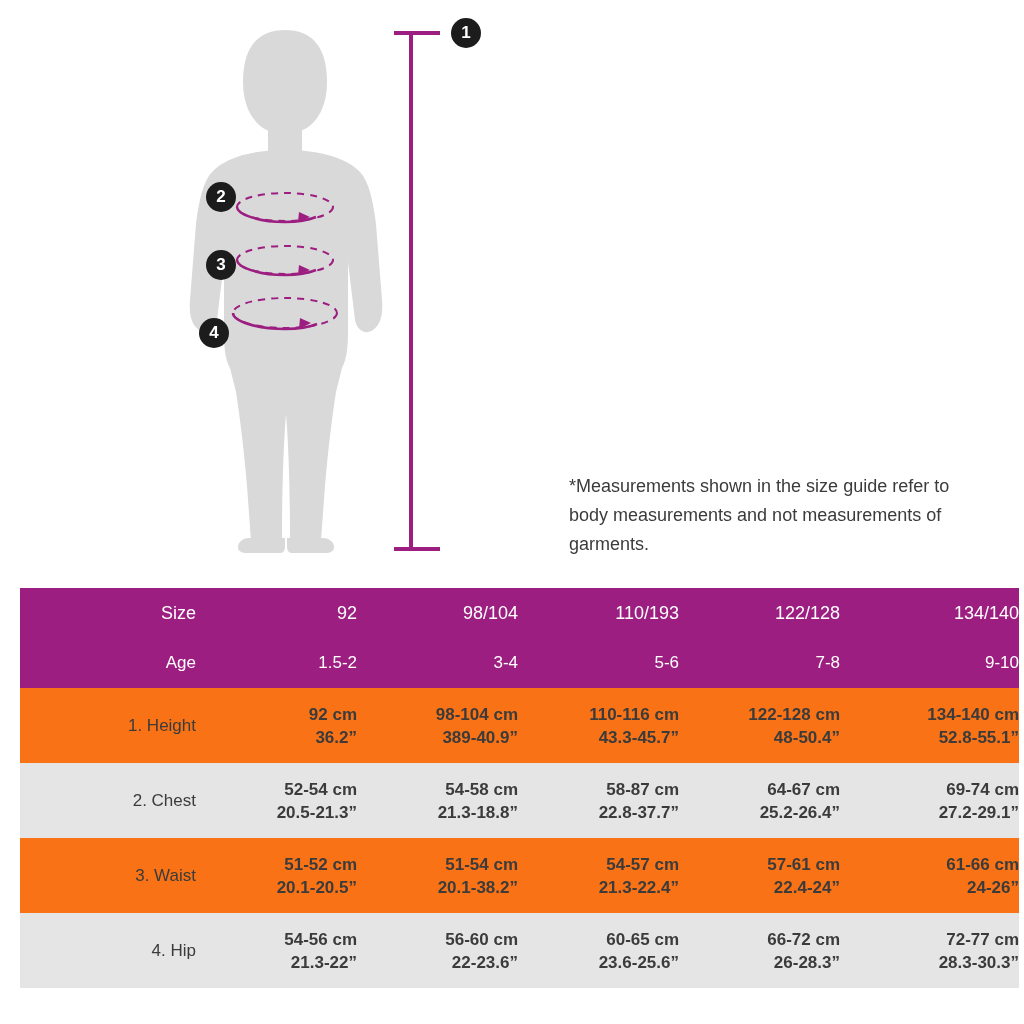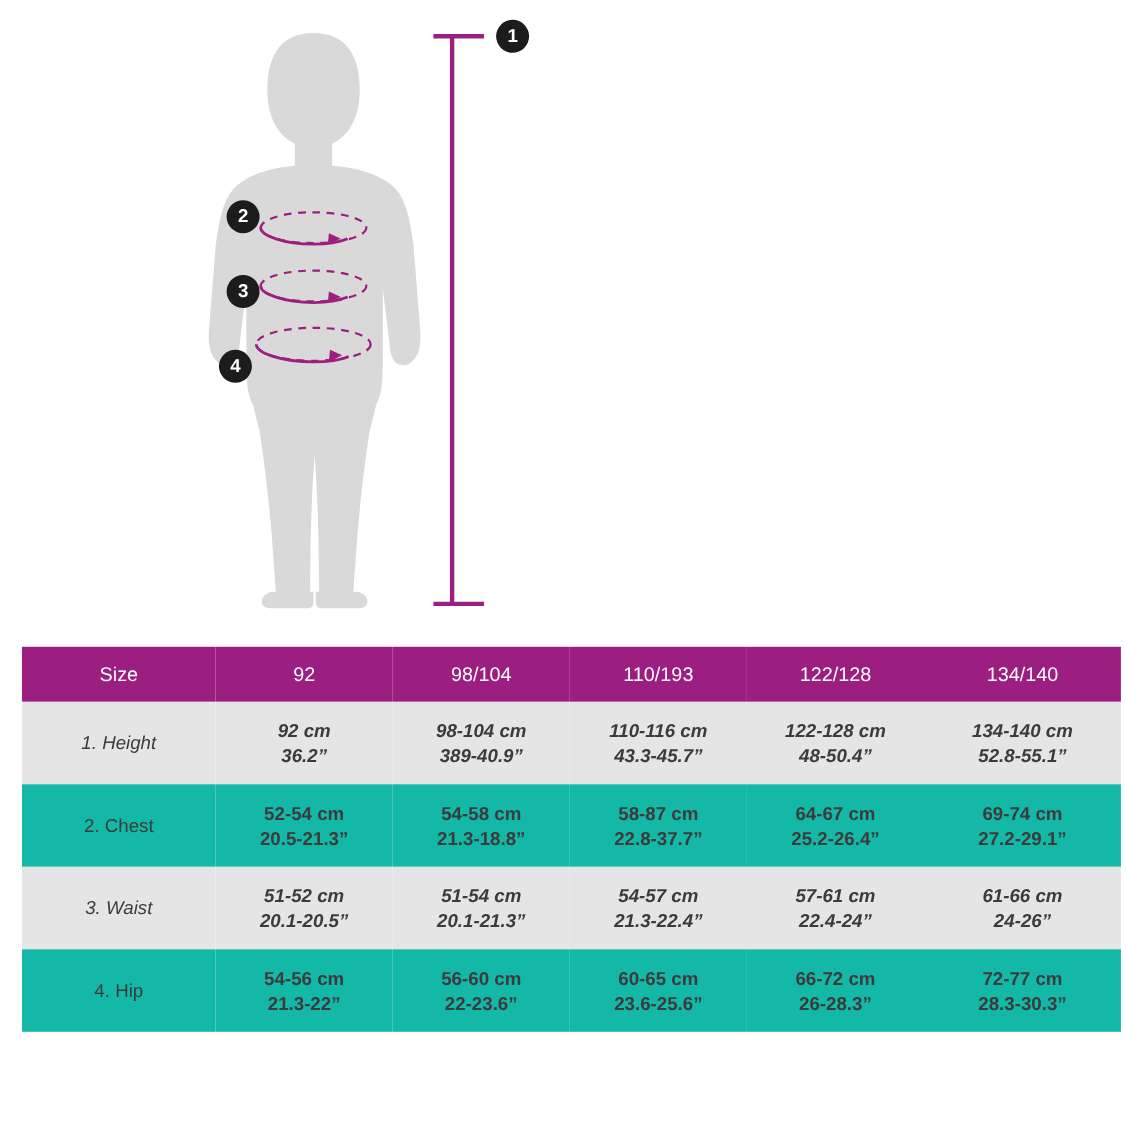--- a/index.html
+++ b/index.html
@@ -60,21 +60,21 @@
   
   #size-table {
     position: absolute;
     left: 20px;
     top: 588px;
     width: 984px;
     border-collapse: collapse;
     table-layout: fixed;
   }
   #size-table th, #size-table td {
-    text-align: center;
+    text-align: right;
     vertical-align: middle;
     padding: 0;
   }
   .col-label { width: 176px; }
   .col-size  { width: 161px; }
   .col-last  { width: 179px; }
 
   thead tr { background: #9c1e80; color: #ffffff; }
   thead th {
     height: 50px;
@@ -98,22 +98,22 @@
   }
   tbody tr.data-row td.lbl {
     font-weight: normal;
     color: #3b3b3b;
   }
   tbody tr.data-row td.val {
     font-weight: bold;
     color: #3b3b3b;
     line-height: 23px;
   }
-  tbody tr.alt { background: #14b8a6; }
-  tbody tr.white { background: #e5e5e5; font-style: italic; }
+  tbody tr.alt { background: #e5e5e5; }
+  tbody tr.white { background: #f97316; }
   .val-line { display: block; }
 </style>
 </head>
 <body>
 
 <div id="illustration">
 
   <svg id="body-svg" width="1024" height="580" viewBox="0 0 1024 580">
 
     <g fill="#d9d9d9">
@@ -179,20 +179,21 @@
       <path d="M233,313 C233,321 256,329 285,329 C299,329 310,327 317,324" stroke-width="2.5"></path>
       <path d="M300,318 L311,323 L299,329 Z" fill="#9c1e80" stroke="none"></path>
     </g>
   </svg>
 
   <div class="callout" id="callout-1">1</div>
   <div class="callout" id="callout-2">2</div>
   <div class="callout" id="callout-3">3</div>
   <div class="callout" id="callout-4">4</div>
 
+  <div id="note">*Measurements shown in the size guide refer to body measurements and not measurements of garments.</div>
 </div>
 
 <table id="size-table">
   <colgroup>
     <col class="col-label">
     <col class="col-size">
     <col class="col-size">
     <col class="col-size">
     <col class="col-size">
     <col class="col-last">
@@ -201,20 +202,28 @@
     <tr>
       <th class="lbl">Size</th>
       <th>92</th>
       <th>98/104</th>
       <th>110/193</th>
       <th>122/128</th>
       <th>134/140</th>
     </tr>
   </thead>
   <tbody>
+    <tr class="age-row">
+      <td>Age</td>
+      <td>1.5-2</td>
+      <td>3-4</td>
+      <td>5-6</td>
+      <td>7-8</td>
+      <td>9-10</td>
+    </tr>
 
     <tr class="data-row white">
       <td class="lbl">1. Height</td>
       <td class="val">
         <span class="val-line">92 cm</span>
         <span class="val-line">36.2”</span>
       </td>
       <td class="val">
         <span class="val-line">98-104 cm</span>
         <span class="val-line">389-40.9”</span>
@@ -258,21 +267,21 @@
     </tr>
 
     <tr class="data-row white">
       <td class="lbl">3. Waist</td>
       <td class="val">
         <span class="val-line">51-52 cm</span>
         <span class="val-line">20.1-20.5”</span>
       </td>
       <td class="val">
         <span class="val-line">51-54 cm</span>
-        <span class="val-line">20.1-21.3”</span>
+        <span class="val-line">20.1-38.2”</span>
       </td>
       <td class="val">
         <span class="val-line">54-57 cm</span>
         <span class="val-line">21.3-22.4”</span>
       </td>
       <td class="val">
         <span class="val-line">57-61 cm</span>
         <span class="val-line">22.4-24”</span>
       </td>
       <td class="val">

